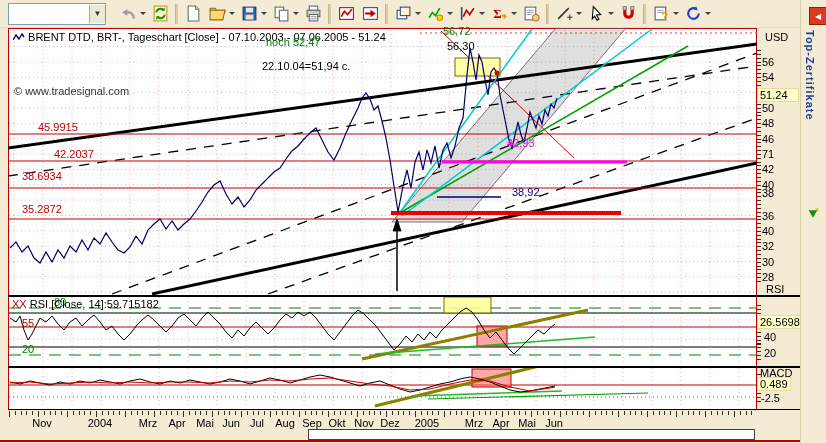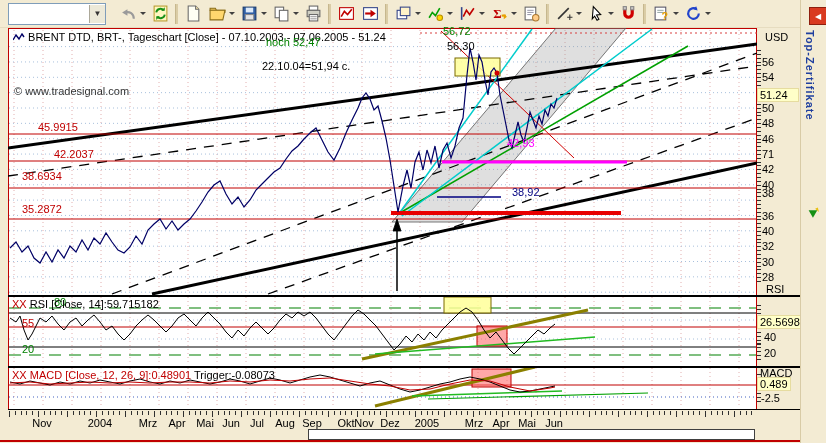--- a/index.html
+++ b/index.html
@@ -403,25 +403,20 @@
   <div class="abs red-label" style="left:22px;top:203px;">35.2872</div>
 
   <div class="abs t11" style="left:26px;top:296px;color:#008000;padding-left:28px;">80</div>
   <div class="abs t11" style="left:12px;top:298px;">
     <span style="color:#C00000;">XX</span>
     <span>RSI [Close, 14]:59.715182</span>
   </div>
   <div class="abs t11" style="left:22px;top:317px;color:#C00000;">55</div>
   <div class="abs t11" style="left:22px;top:343px;color:#008000;">20</div>
 
-  <div class="abs t11" style="left:12px;top:369px;">
-    <span style="color:#C00000;">XX</span>
-    <span style="color:#C00000;">MACD [Close, 12, 26, 9]:0.48901</span>
-    <span>Trigger:-0.08073</span>
-  </div>
 
   <div class="abs t11" style="left:765px;top:31px;">USD</div>
   <div class="abs vticks" style="left:757px;top:50px;width:4px;height:232px;"></div>
   <div id="price-ticks" class="abs" style="left:762px;top:0;">
       <div style="top: 56px; left: 0px;">56</div>
       <div style="top: 71.35px; left: 0px;">54</div>
       <div style="top: 86.7px; left: 0px;">52</div>
       <div style="top: 102.05px; left: 0px;">50</div>
       <div style="top: 117.4px; left: 0px;">48</div>
       <div style="top: 132.75px; left: 0px;">46</div>
@@ -453,21 +448,21 @@
   <div id="xlabels" class="abs" style="left:0;top:417px;">
       <div style="left: 25px; top: 0px; width: 34px; text-align: center;">Nov</div>
       <div style="left: 83px; top: 0px; width: 34px; text-align: center;">2004</div>
       <div style="left: 131px; top: 0px; width: 34px; text-align: center;">Mrz</div>
       <div style="left: 160px; top: 0px; width: 34px; text-align: center;">Apr</div>
       <div style="left: 188px; top: 0px; width: 34px; text-align: center;">Mai</div>
       <div style="left: 214px; top: 0px; width: 34px; text-align: center;">Jun</div>
       <div style="left: 240px; top: 0px; width: 34px; text-align: center;">Jul</div>
       <div style="left: 268px; top: 0px; width: 34px; text-align: center;">Aug</div>
       <div style="left: 295px; top: 0px; width: 34px; text-align: center;">Sep</div>
-      <div style="left: 320px; top: 0px; width: 52px; text-align: center;">Okt</div>
+      <div style="left: 320px; top: 0px; width: 34px; text-align: center;">Okt</div>
       <div style="left: 347px; top: 0px; width: 34px; text-align: center;">Nov</div>
       <div style="left: 373px; top: 0px; width: 34px; text-align: center;">Dez</div>
       <div style="left: 410px; top: 0px; width: 34px; text-align: center;">2005</div>
       <div style="left: 457px; top: 0px; width: 34px; text-align: center;">Mrz</div>
       <div style="left: 484px; top: 0px; width: 34px; text-align: center;">Apr</div>
       <div style="left: 510px; top: 0px; width: 34px; text-align: center;">Mai</div>
       <div style="left: 537px; top: 0px; width: 34px; text-align: center;">Jun</div>
     </div>
 
   <div id="scrollbar" class="abs"></div>

